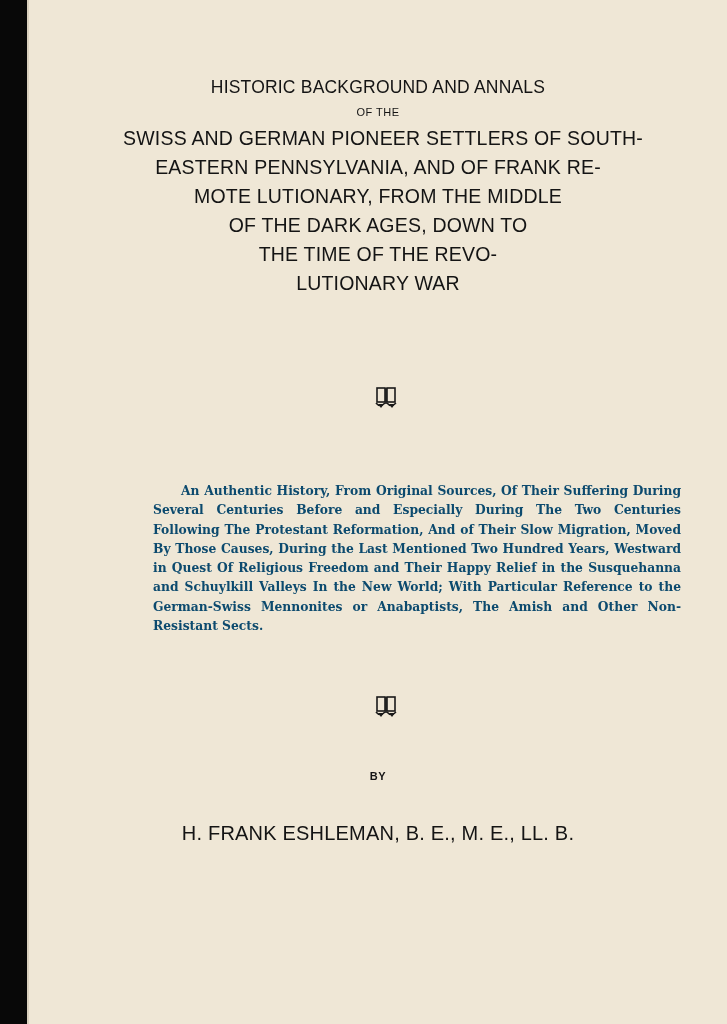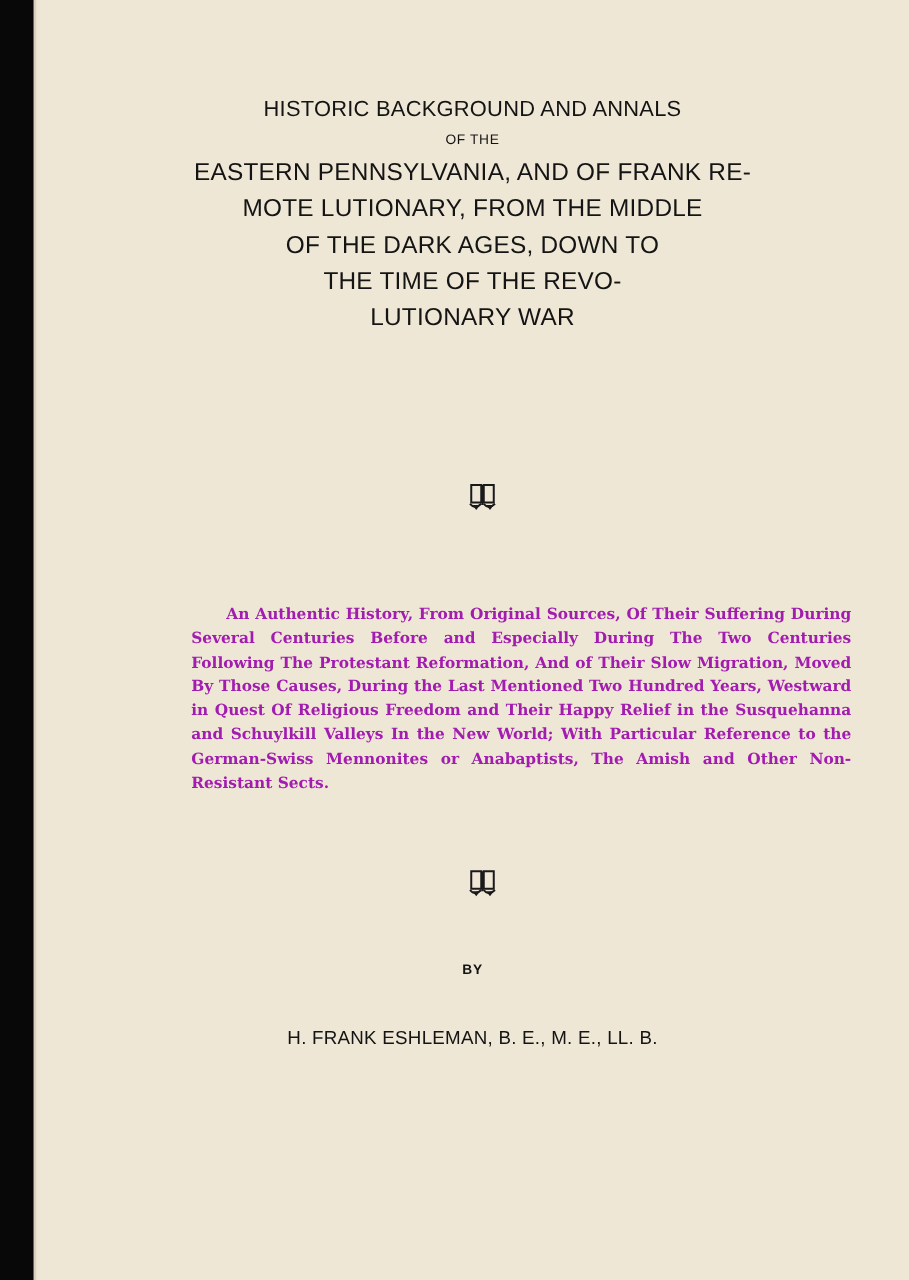--- a/index.html
+++ b/index.html
@@ -76,41 +76,41 @@
       top: 481px;
       left: 124px;
       width: 528px;
       font-family: "DejaVu Serif", serif;
       font-weight: bold;
       font-size: 12.3px;
       line-height: 19.3px;
       text-align: justify;
       text-indent: 28px;
       margin: 0;
-      color: #a21caf;
+      color: #0c4a6e;
     }
     .by-label {
       position: absolute;
       top: 770px;
       left: 0;
       width: 698px;
       text-align: center;
       font-family: "Liberation Sans", sans-serif;
       font-weight: bold;
       font-size: 11px;
       letter-spacing: 0.5px;
     }
     .author {
       position: absolute;
       top: 822px;
       left: 0;
       width: 698px;
       text-align: center;
       font-family: "Liberation Sans", sans-serif;
-      font-size: 15px;
+      font-size: 20px;
       letter-spacing: 0.2px;
       white-space: nowrap;
     }
     .credentials {
       position: absolute;
       top: 857px;
       left: 96px;
       width: 528px;
       font-family: "DejaVu Serif", serif;
       font-weight: bold;
@@ -126,20 +126,21 @@
 <body>
 
 <div class="binding-edge"></div>
 <div class="binding-shadow"></div>
 
 <div class="page">
 
   <div class="title-block">
     <span class="title-line first">HISTORIC BACKGROUND AND ANNALS</span>
     <span class="title-line small">OF THE</span>
+    <span class="title-line l3">SWISS AND GERMAN PIONEER SETTLERS OF SOUTH-</span>
     <span class="title-line">EASTERN PENNSYLVANIA, AND OF FRANK RE-</span>
     <span class="title-line">MOTE LUTIONARY, FROM THE MIDDLE</span>
     <span class="title-line">OF THE DARK AGES, DOWN TO</span>
     <span class="title-line">THE TIME OF THE REVO-</span>
     <span class="title-line">LUTIONARY WAR</span>
   </div>
 
   <div class="ornament ornament-1">
     <svg width="30" height="26" viewBox="0 0 30 26">
       <g fill="none" stroke="#1a1a1a" stroke-width="1.6">

